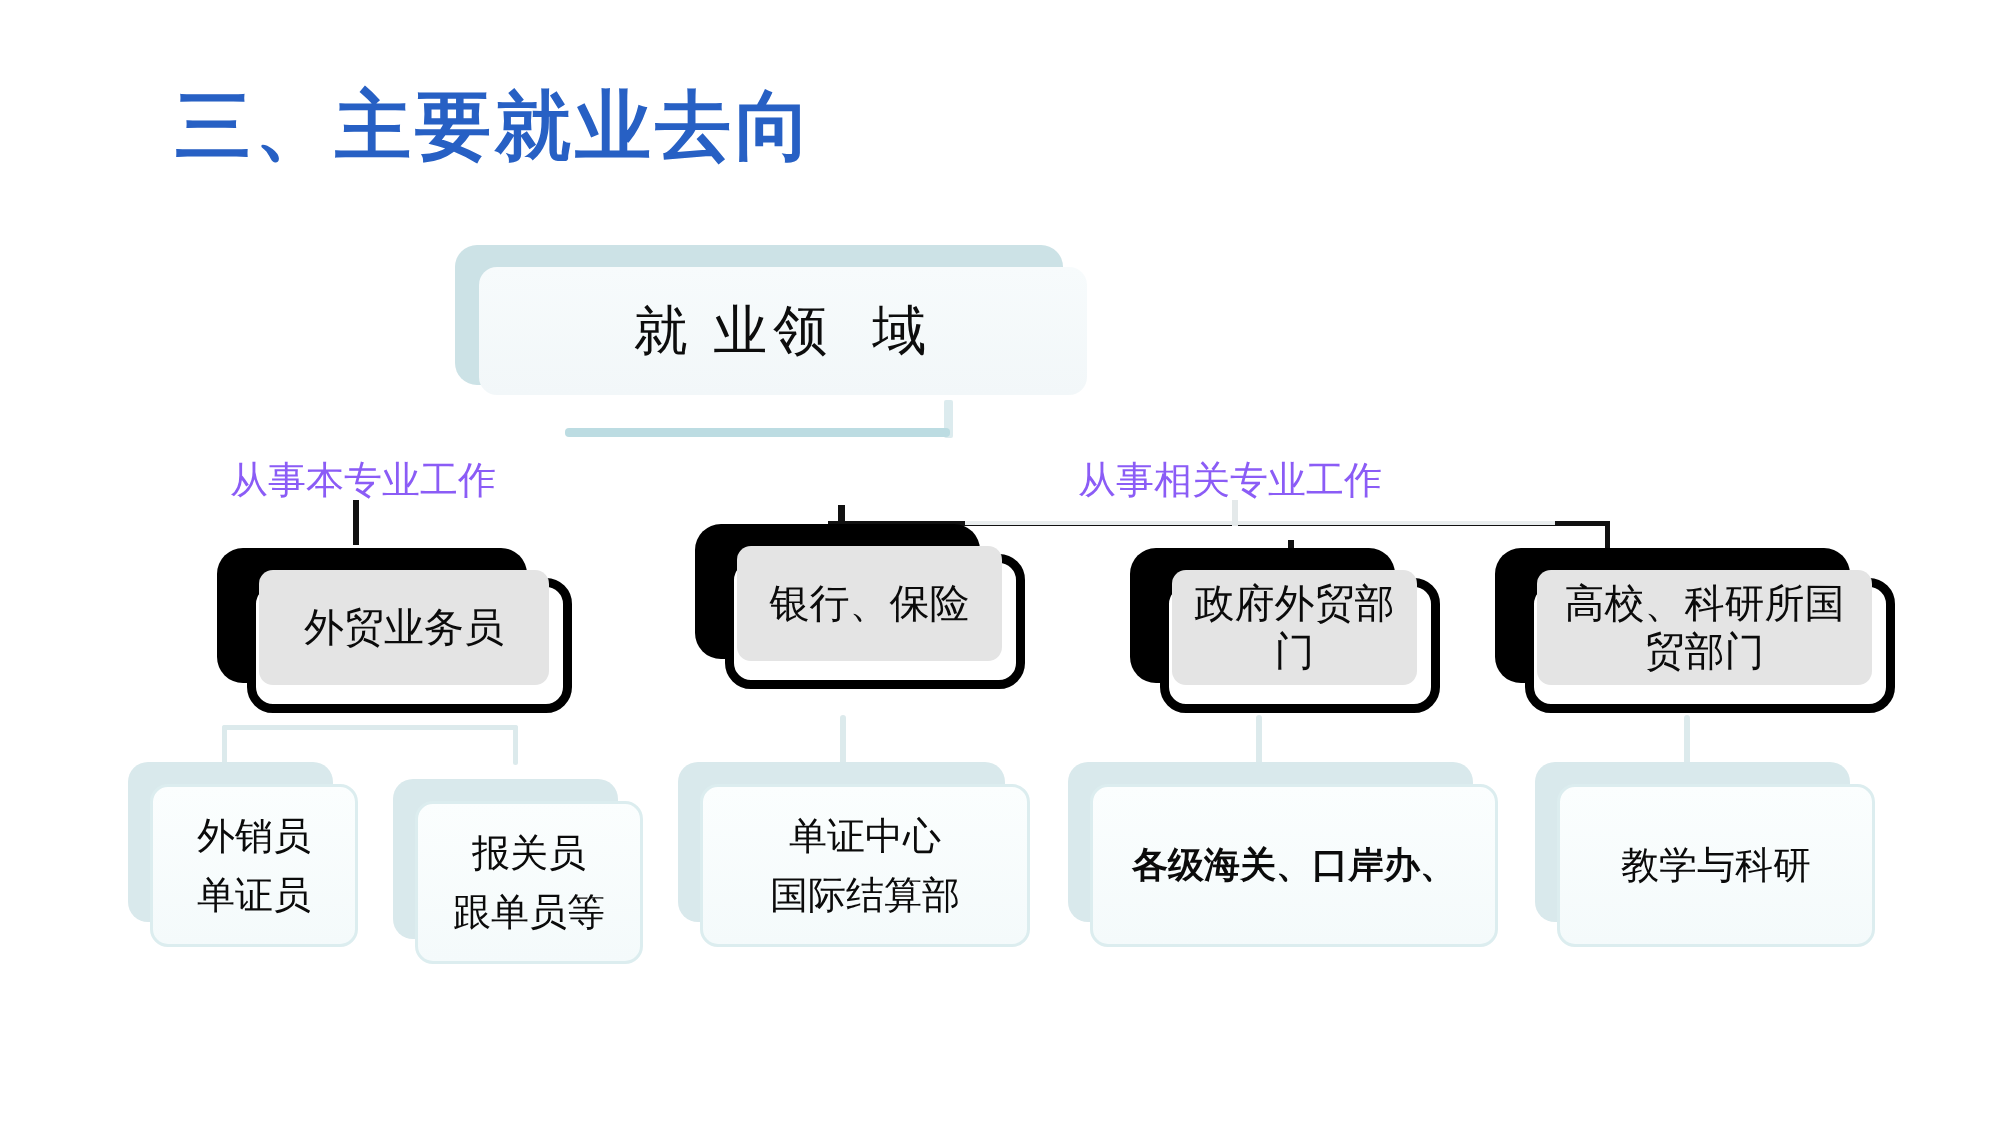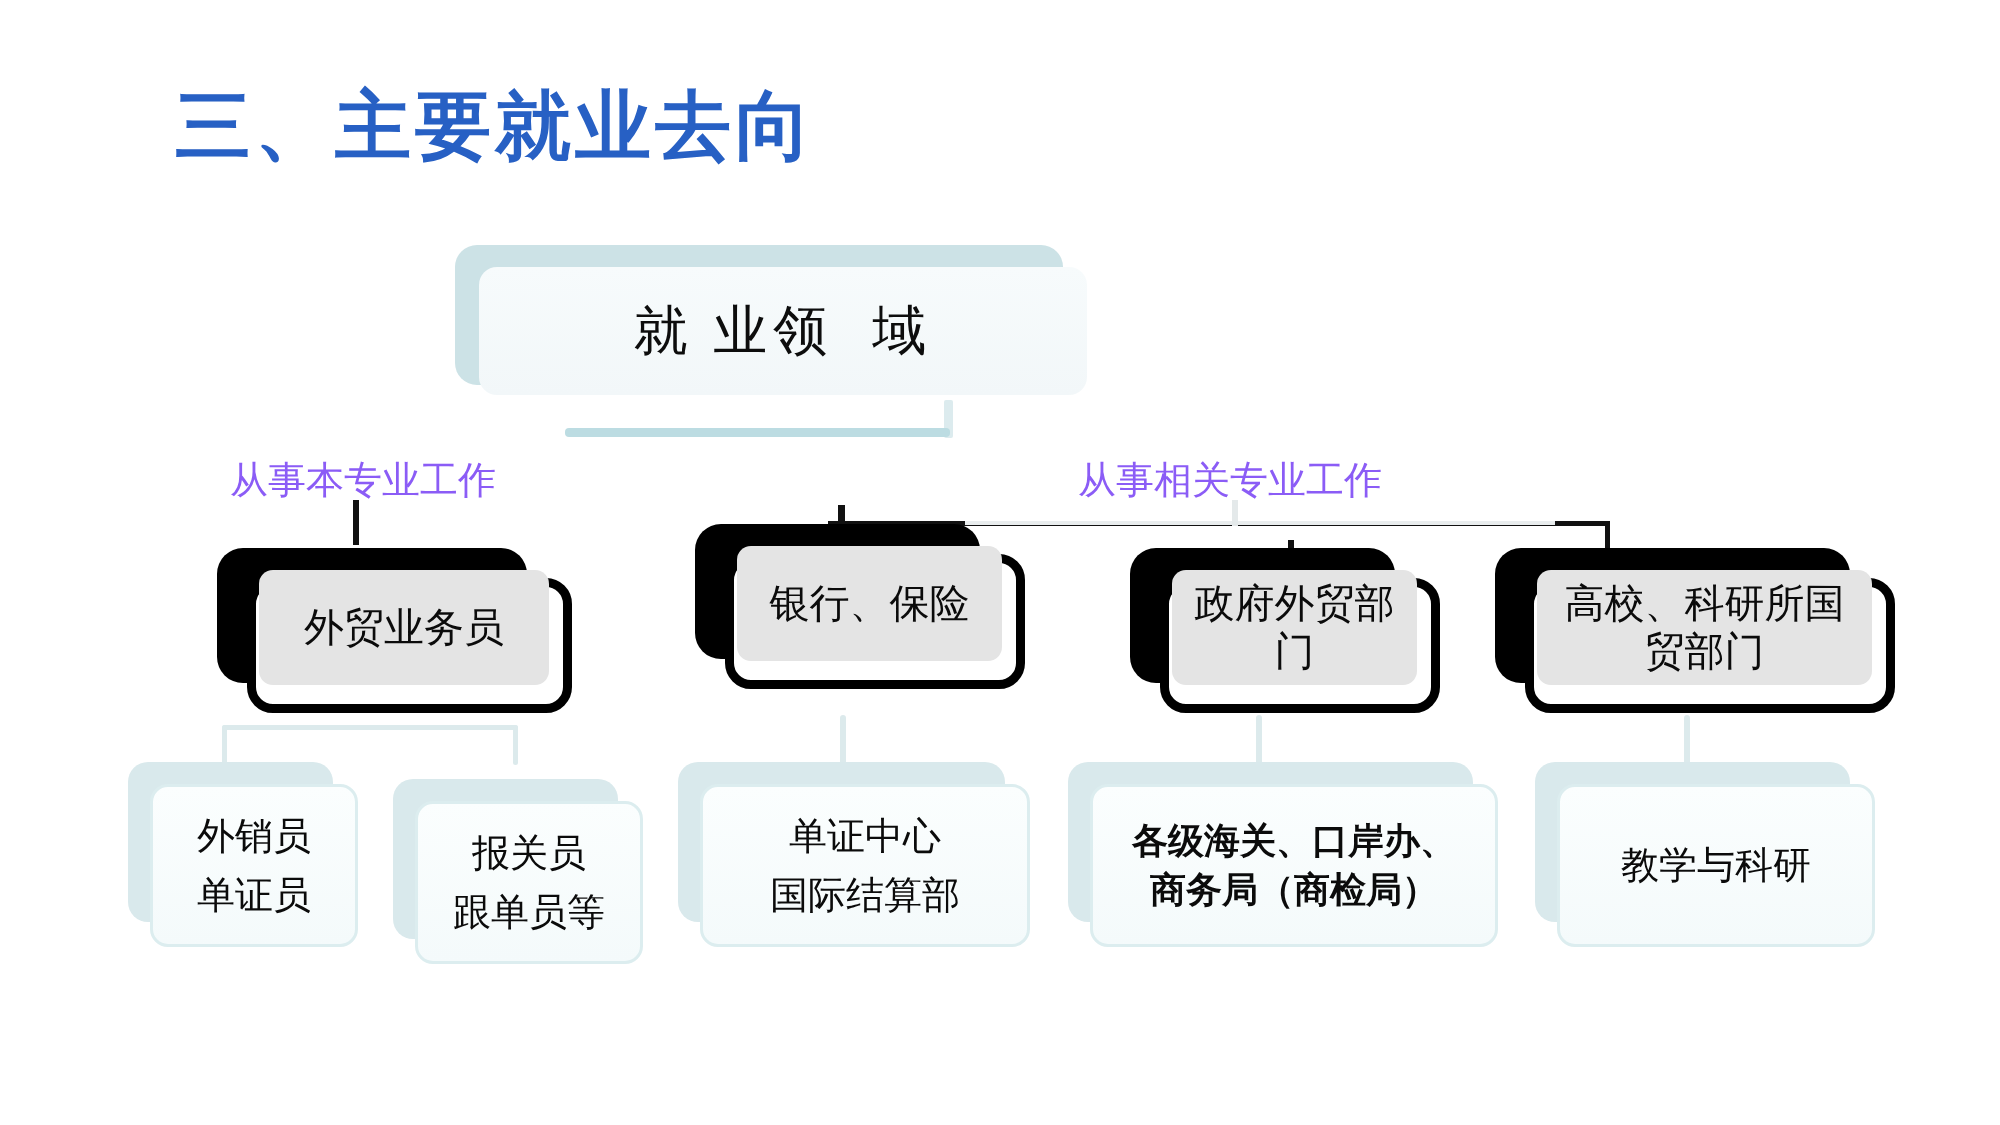--- a/index.html
+++ b/index.html
@@ -203,21 +203,20 @@
     <div class="sfront" style="left:22px;top:22px;width:330px;height:163px;">
       <span class="ln">单证中心</span>
       <span class="ln">国际结算部</span>
     </div>
   </div>
 
   <div class="sbox s-bold" style="left:1068px;top:762px;width:430px;height:185px;">
     <div class="sback" style="width:405px;height:160px;"></div>
     <div class="sfront" style="left:22px;top:22px;width:408px;height:163px;">
       <span class="ln">各级海关、口岸办、</span>
-      <span class="ln">商务局（商检局）</span>
     </div>
   </div>
 
   <div class="sbox s-normal" style="left:1535px;top:762px;width:340px;height:185px;border-radius:15px;">
     <div class="sback" style="width:315px;height:160px;"></div>
     <div class="sfront" style="left:22px;top:22px;width:318px;height:163px;">
       <span class="ln">教学与科研</span>
     </div>
   </div>
 

